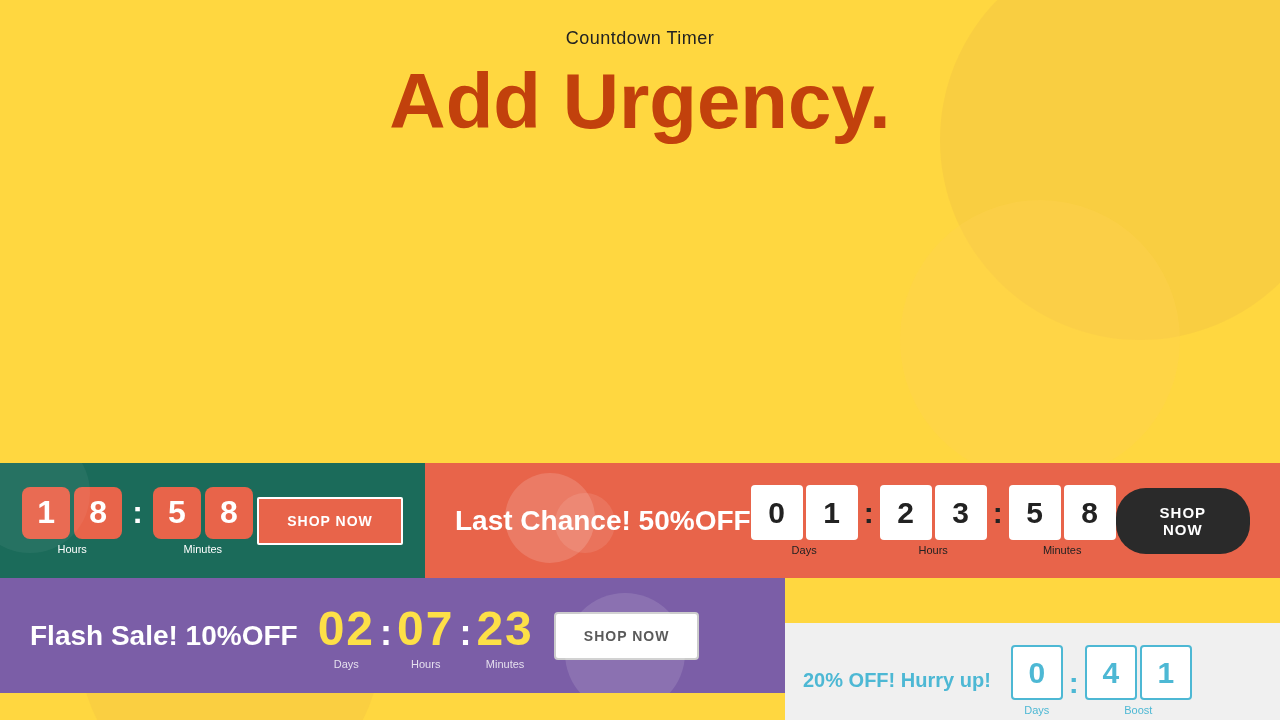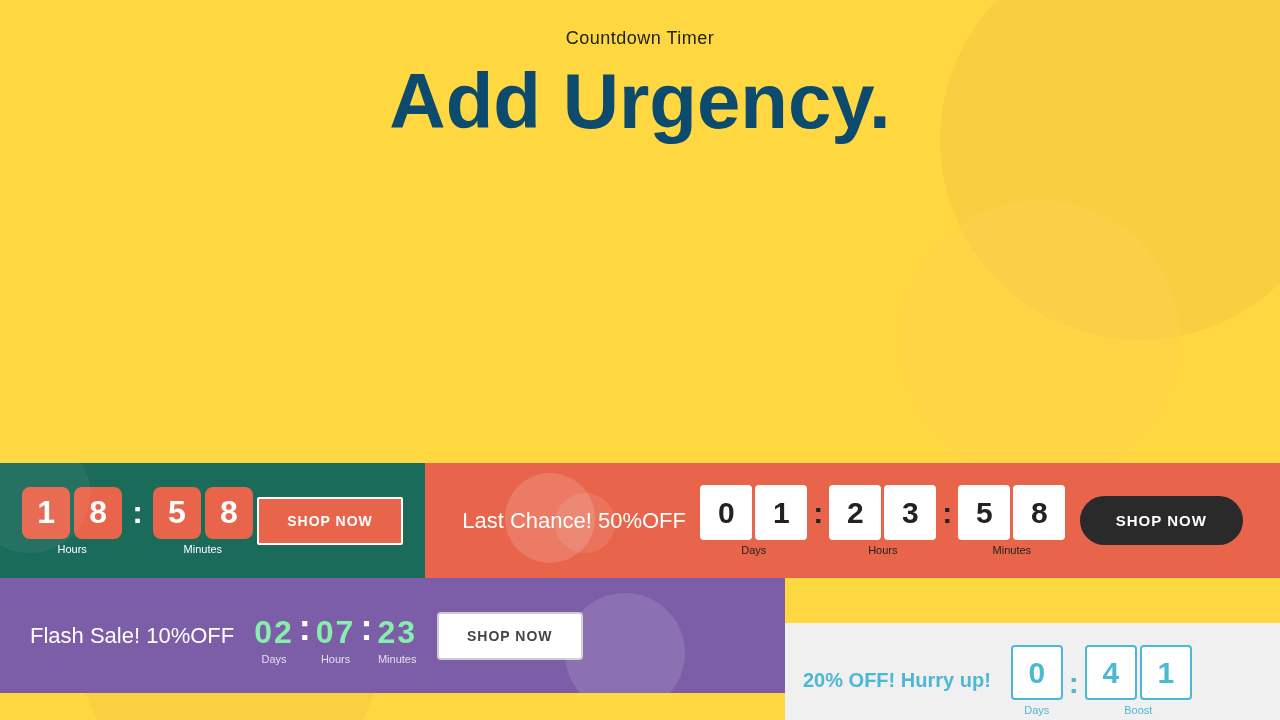--- a/index.html
+++ b/index.html
@@ -67,21 +67,21 @@
       font-size: 18px;
       color: #222;
       font-weight: 400;
       letter-spacing: 0.5px;
       margin-bottom: 10px;
     }
 
     .headline {
       font-size: 78px;
       font-weight: 900;
-      color: #0c4a6e;
+      color: #c2410c;
       line-height: 1.1;
     }
 
     
     .cards-area {
       position: absolute;
       bottom: 0;
       left: 0;
       width: 100%;
       display: flex;
@@ -260,23 +260,23 @@
     }
     .timer-pair-label {
       font-size: 11px;
       color: #222;
       margin-top: 4px;
       text-align: center;
     }
 
     
     .digit-plain {
-      font-size: 32px;
-      font-weight: 700;
-      color: #86efac;
+      font-size: 48px;
+      font-weight: 700;
+      color: #fde047;
       letter-spacing: 2px;
     }
     .timer-col-purple {
       display: flex;
       flex-direction: column;
       align-items: center;
     }
     .timer-col-label {
       font-size: 11px;
       color: rgba(255,255,255,0.8);
@@ -338,22 +338,22 @@
       padding: 14px 28px;
       font-size: 14px;
       font-weight: 700;
       letter-spacing: 1px;
       cursor: pointer;
       border-radius: 4px;
     }
 
     
     .card-text-white {
-      font-size: 22px;
-      font-weight: 400;
+      font-size: 28px;
+      font-weight: 700;
       color: white;
       white-space: nowrap;
     }
     .card-text-blue {
       font-size: 20px;
       font-weight: 700;
       color: #4DB8D4;
       white-space: nowrap;
     }
 

